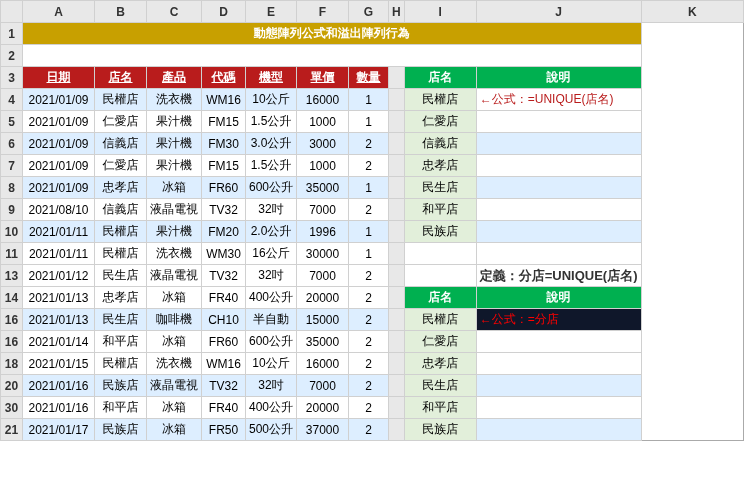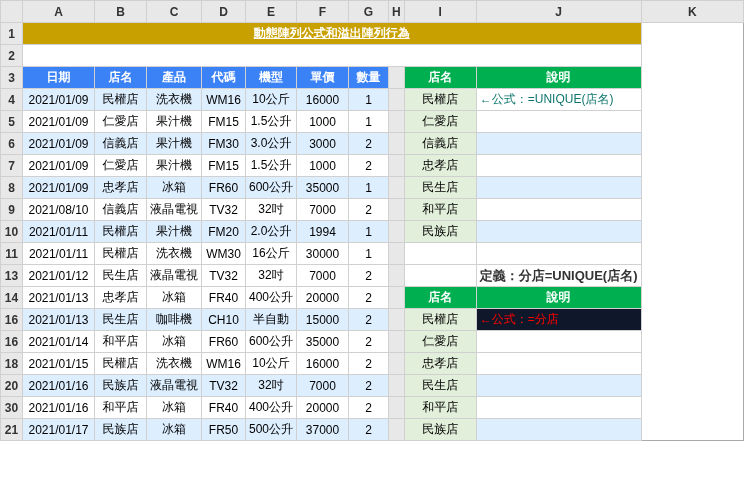--- a/index.html
+++ b/index.html
@@ -39,37 +39,38 @@
     }
     .title-cell {
       background: #C8A000;
       color: white;
       font-size: 18px;
       font-weight: bold;
       text-align: center;
       height: 36px;
     }
     .data-header {
-      background: #3b82f6;
+      background: #b91c1c;
       color: white;
       font-weight: bold;
+      text-decoration: underline;
     }
     .data-row-odd {
       background: #DDEEFF;
     }
     .data-row-even {
       background: #ffffff;
     }
     .section-header-green {
       background: #00B050;
       color: white;
       font-weight: bold;
     }
     .col-i { width: 10px; background: #e8e8e8; }
-    .merged-title { border: 1px solid #999; text-decoration: underline; }
+    .merged-title { border: 1px solid #999; }
   </style>
 </head>
 <body>
 
 <table class="spreadsheet" cellspacing="0" cellpadding="0">
 
   <colgroup>
     <col style="width:22px">
     <col style="width:72px">
     <col style="width:52px">
@@ -129,21 +130,21 @@
       <td>2021/01/09</td>
       <td>民權店</td>
       <td>洗衣機</td>
       <td>WM16</td>
       <td>10公斤</td>
       <td>16000</td>
       <td>1</td>
       <td class="col-i"></td>
       <td style="background:#E2EFDA;">民權店</td>
       <td style="background:#fff; text-align:left;">
-        <span style="color:#0f766e;">←公式：=UNIQUE(店名)</span>
+        <span style="color:#b91c1c;">←公式：=UNIQUE(店名)</span>
       </td>
     </tr>
 
     <tr class="data-row-even">
       <td class="row-header">5</td>
       <td>2021/01/09</td>
       <td>仁愛店</td>
       <td>果汁機</td>
       <td>FM15</td>
       <td>1.5公升</td>
@@ -210,21 +211,21 @@
       <td></td>
     </tr>
 
     <tr class="data-row-odd">
       <td class="row-header">10</td>
       <td>2021/01/11</td>
       <td>民權店</td>
       <td>果汁機</td>
       <td>FM20</td>
       <td>2.0公升</td>
-      <td>1994</td>
+      <td>1996</td>
       <td>1</td>
       <td class="col-i"></td>
       <td style="background:#E2EFDA;">民族店</td>
       <td></td>
     </tr>
 
     <tr class="data-row-even">
       <td class="row-header">11</td>
       <td>2021/01/11</td>
       <td>民權店</td>

